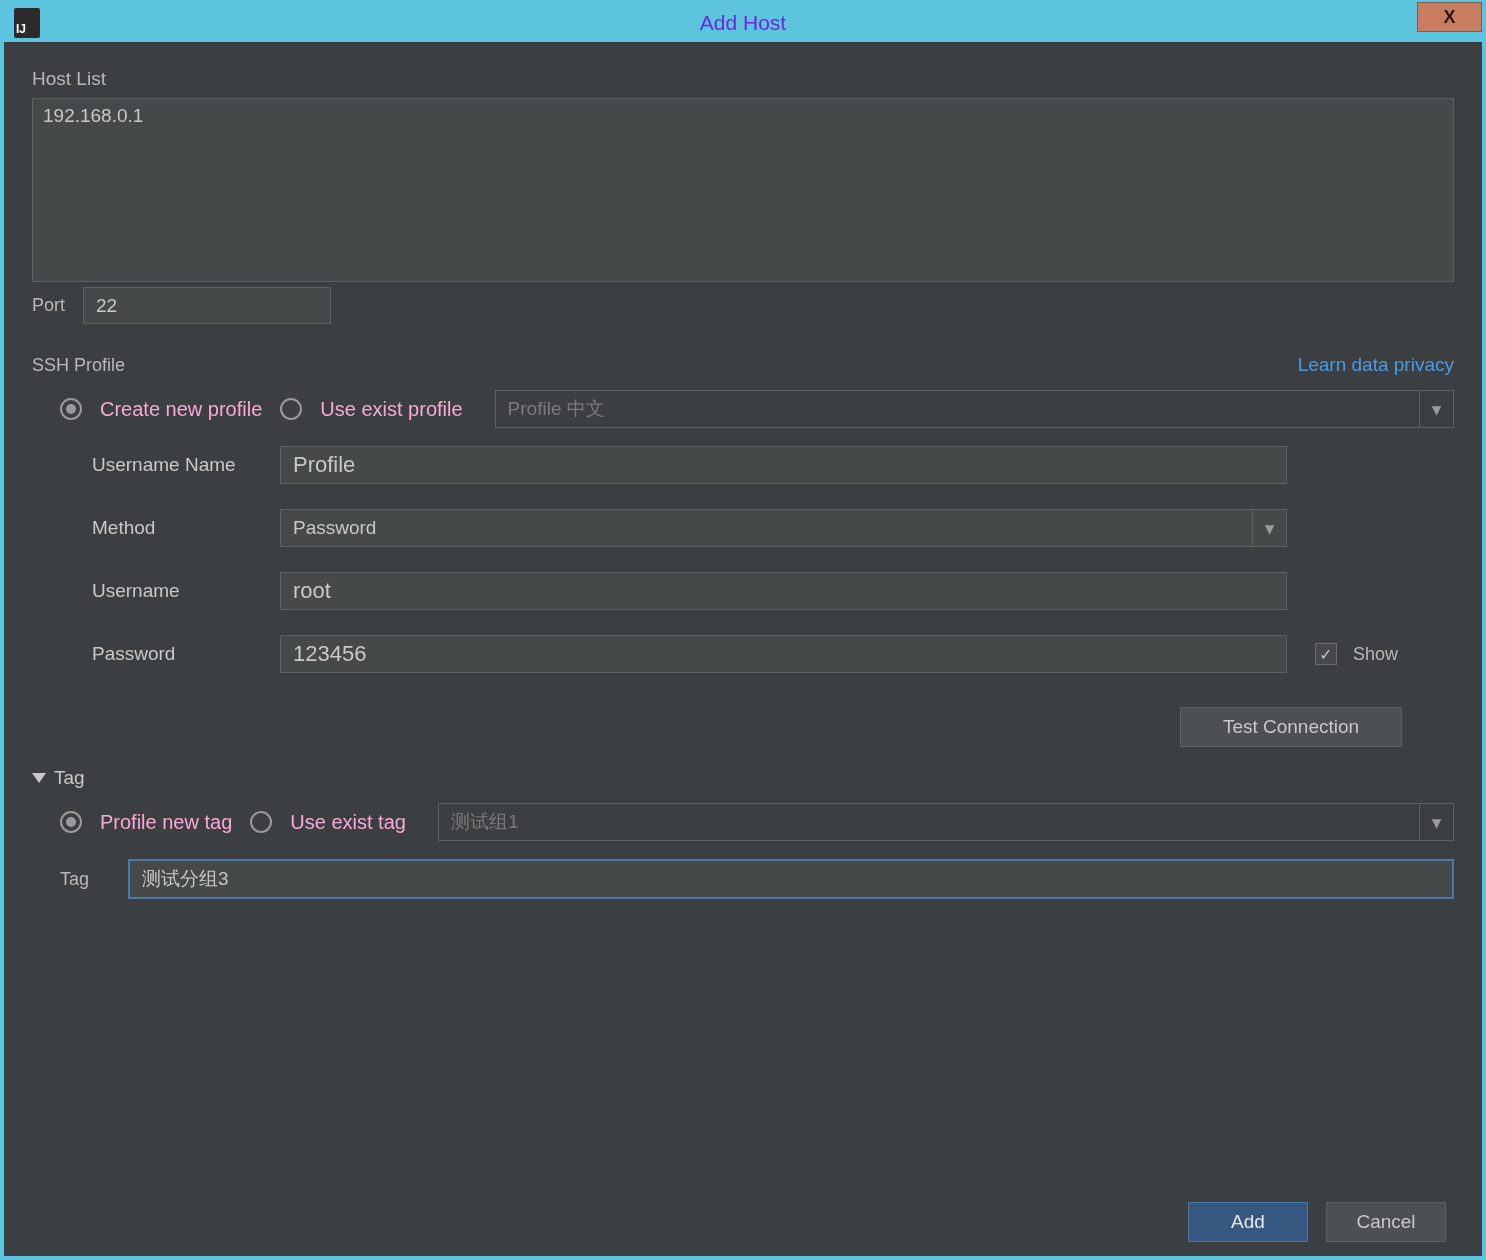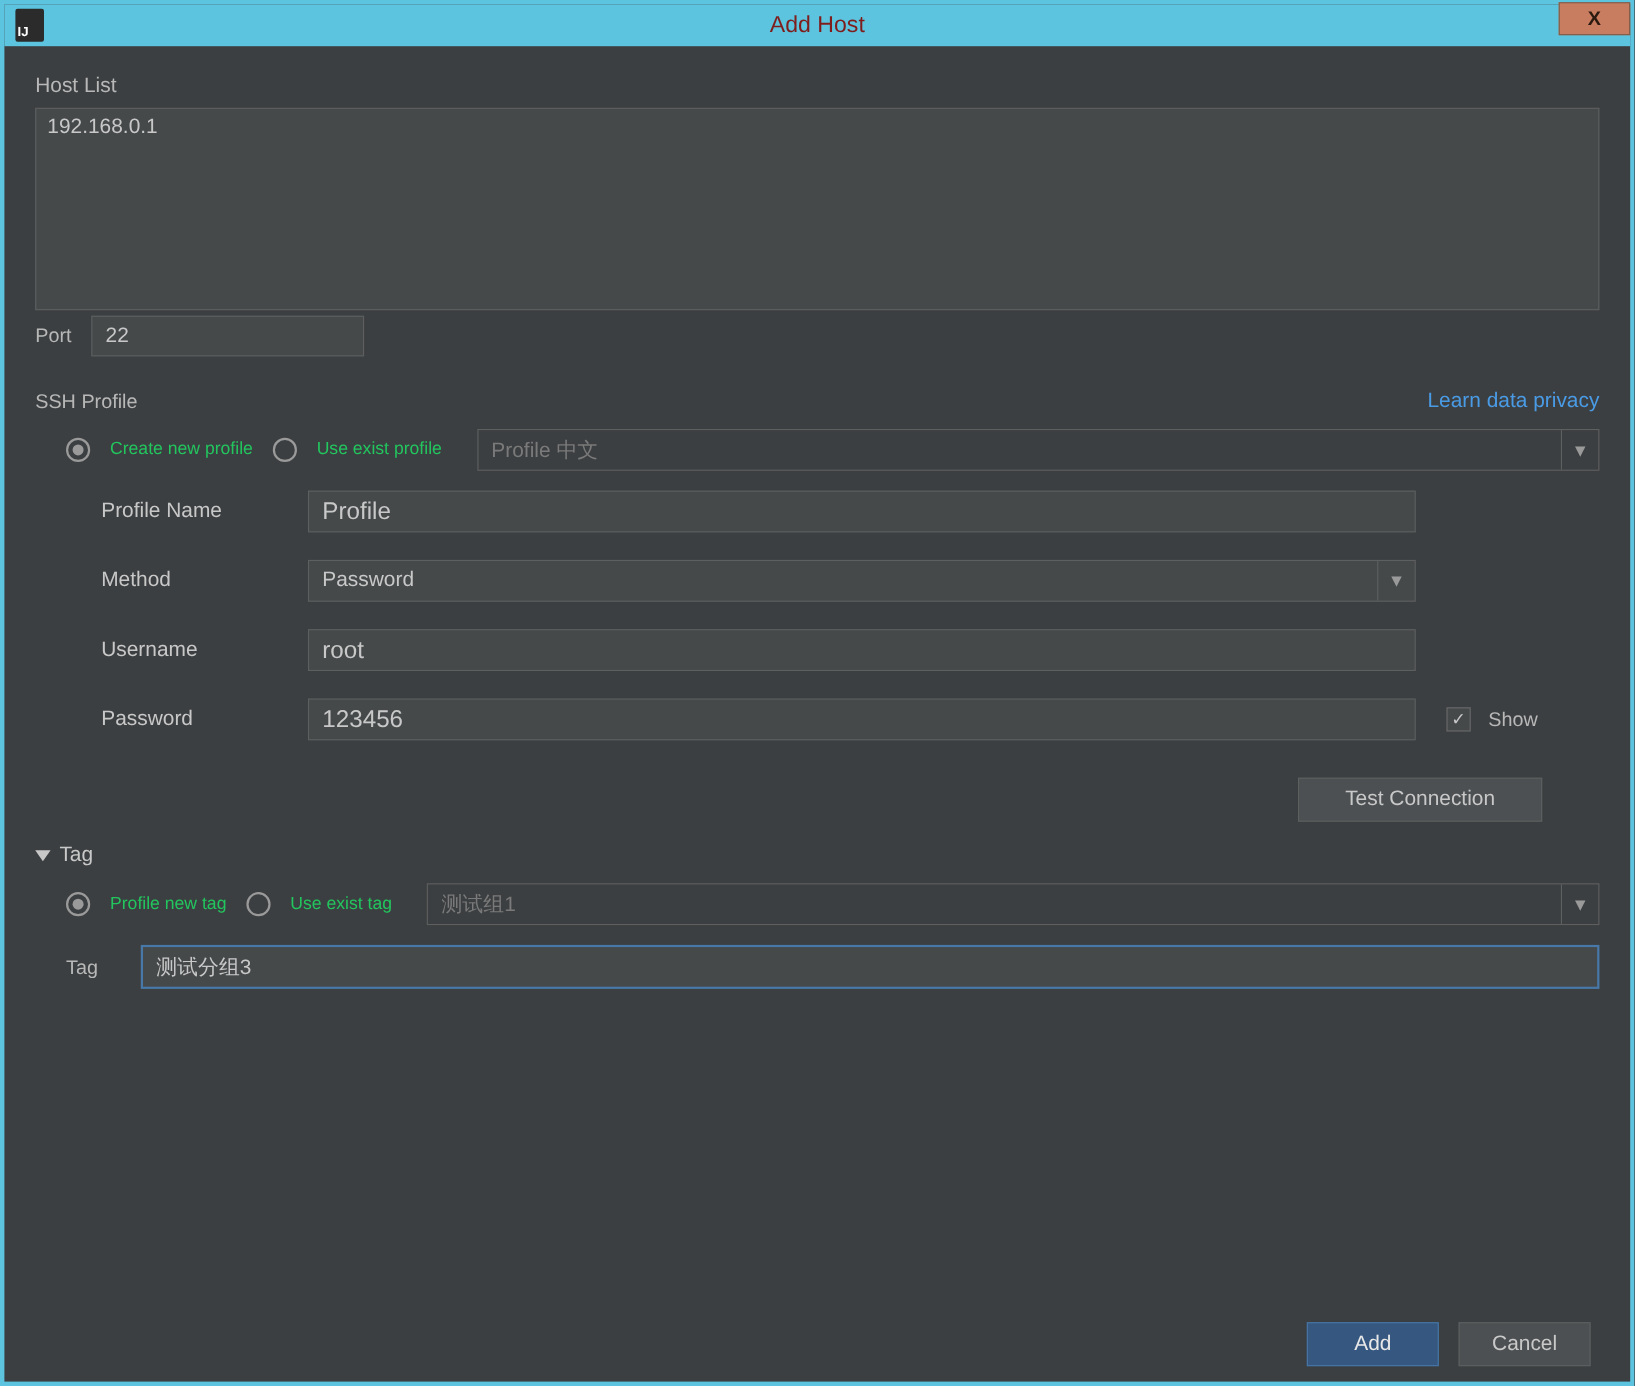--- a/index.html
+++ b/index.html
@@ -38,21 +38,21 @@
     justify-content: flex-start;
     padding: 15px 2px;
     margin-left: 10px;
     border-radius: 2px;
     line-height: 1;
   }
   .title-text {
     position: absolute;
     left: 50%;
     transform: translateX(-50%);
-    color: #7f1d1d;
+    color: #6d28d9;
     font-size: 21px;
   }
   .close-btn {
     position: absolute;
     right: 0;
     top: -2px;
     width: 65px;
     height: 30px;
     background: #c97d60;
     border: 1px solid #7a5d4a;
@@ -128,21 +128,21 @@
     cursor: pointer;
     flex-shrink: 0;
   }
   .radio.selected::after {
     content: "";
     width: 10px;
     height: 10px;
     border-radius: 50%;
     background: #9a9a9a;
   }
-  .radio-label { color: #22c55e; font-size: 16px; }
+  .radio-label { color: #f9a8d4; font-size: 20px; }
   .combo {
     flex: 1;
     height: 38px;
     background: #3c3f41;
     border: 1px solid #5e6060;
     display: flex;
     align-items: center;
     padding: 0 12px;
     color: #7a7a7a;
     position: relative;
@@ -304,21 +304,21 @@
       <div class="radio-label">Create new profile</div>
       <div class="radio"></div>
       <div class="radio-label">Use exist profile</div>
       <div class="combo" style="margin-left:14px;">
         <span>Profile 中文</span>
         <div class="combo-arrow">▾</div>
       </div>
     </div>
 
     <div class="form-row">
-      <div class="form-label">Profile Name</div>
+      <div class="form-label">Username Name</div>
       <input class="text-input w1" value="Profile" style="">
     </div>
 
     <div class="form-row">
       <div class="form-label">Method</div>
       <div class="select-box">
         <span>Password</span>
         <div class="combo-arrow">▾</div>
       </div>
     </div>

